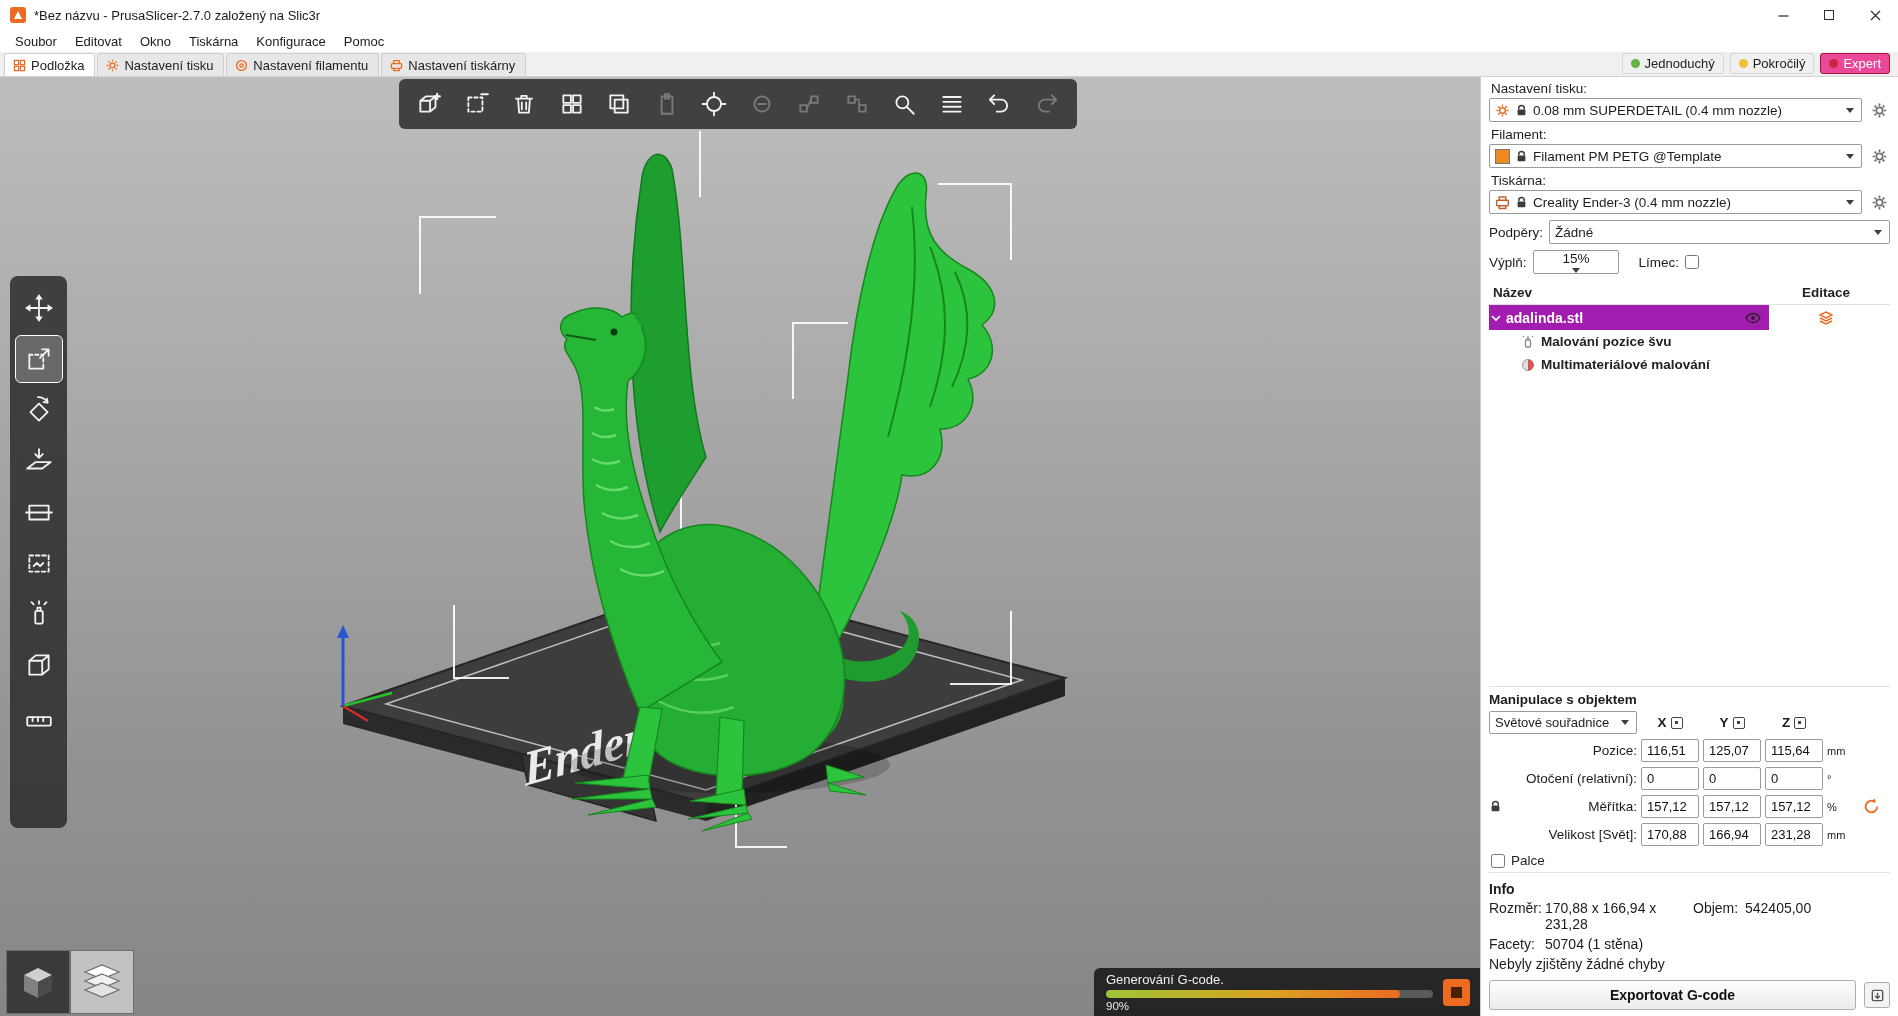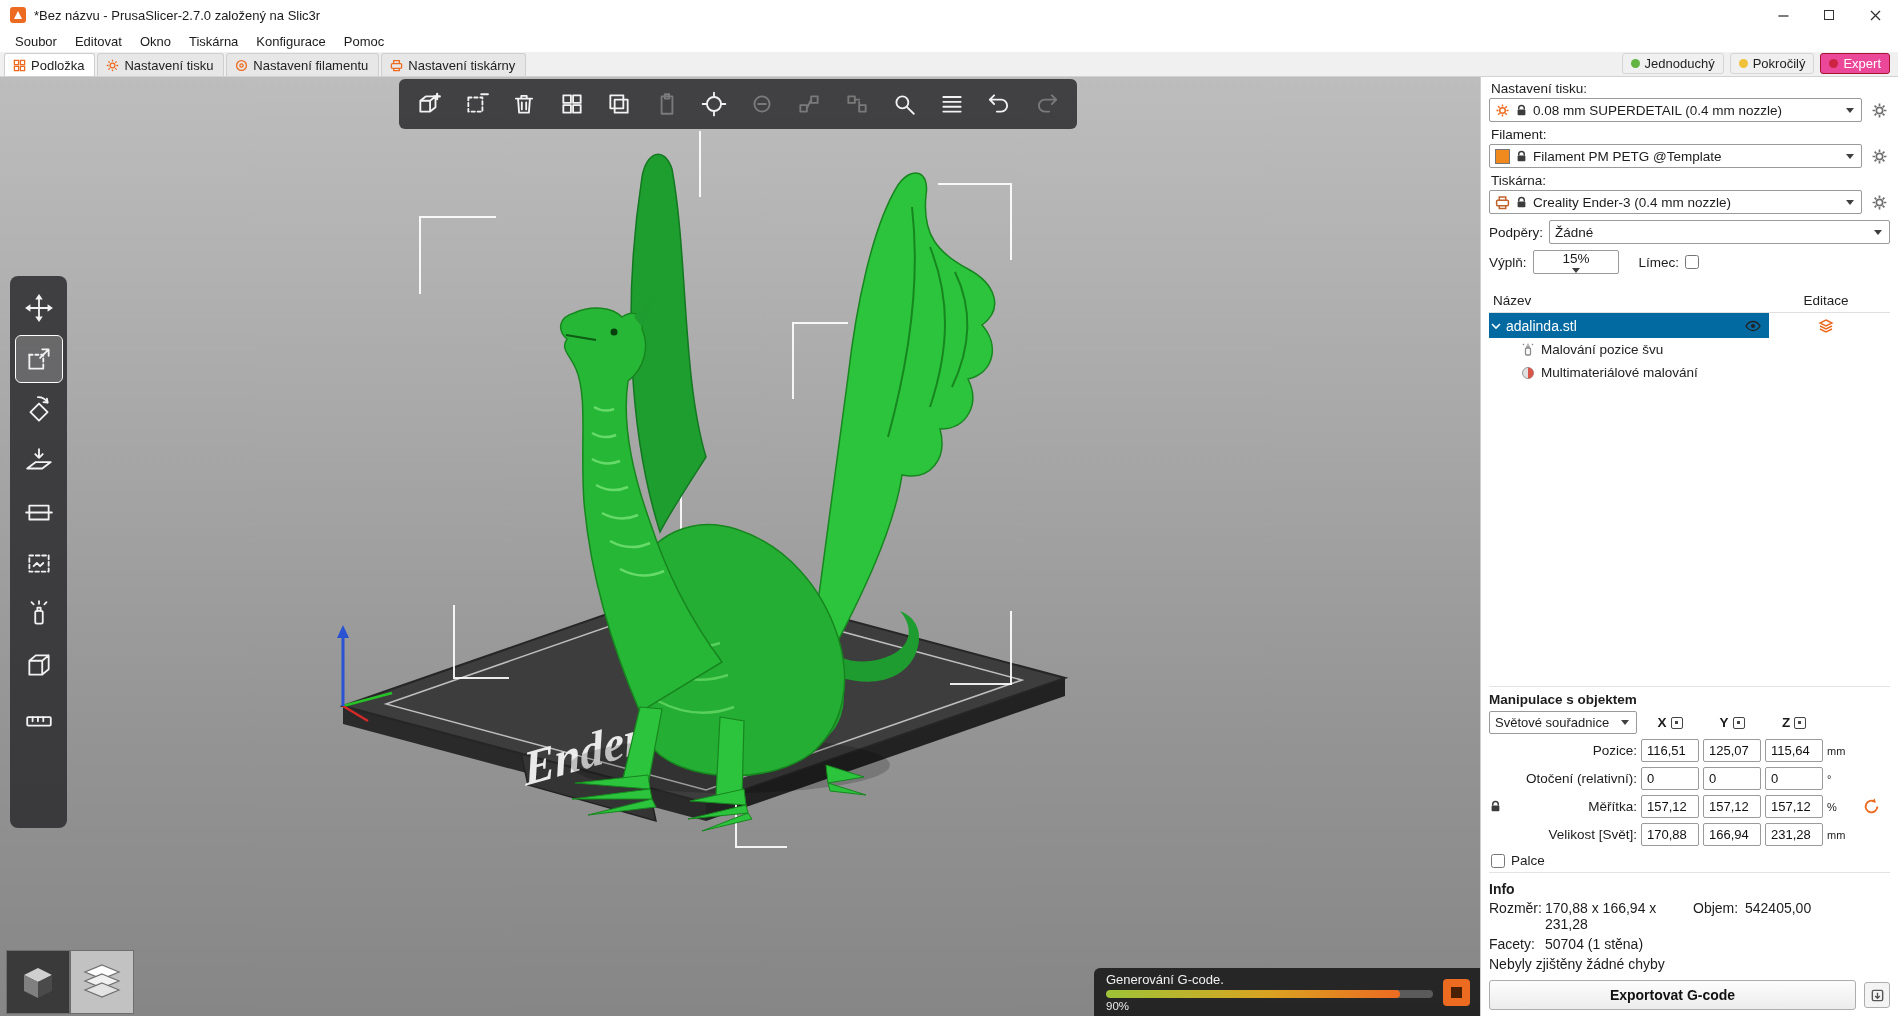--- a/index.html
+++ b/index.html
@@ -85,27 +85,27 @@
   .chev { width:0; height:0; border-left:4.5px solid transparent; border-right:4.5px solid transparent; border-top:5.5px solid #3f3f3f; margin:0 3px; flex:0 0 auto; }
   .gearbtn { width:22px; height:22px; border:none; background:transparent; color:#6f6f6f; display:flex; align-items:center; justify-content:center; flex:0 0 auto; }
   .gearbtn svg { width:17px; height:17px; }
   .swatch { width:15px; height:15px; border:1px solid #777; background:#f18a1e; flex:0 0 auto; }
   .mini-lock { color:#3c3c3c; flex:0 0 auto; }
   .inline-row { display:flex; align-items:center; gap:6px; margin:3px 0; }
   .inline-row .lbl { font-size:13.5px; }
   .combo.small { flex:0 0 auto; }
 
   
-  .objlist { flex:1 1 auto; min-height:120px; display:flex; flex-direction:column; margin-top:12px; overflow:hidden; }
+  .objlist { flex:1 1 auto; min-height:120px; display:flex; flex-direction:column; margin-top:4px; overflow:hidden;font-weight:bold; }
   .objlist-header { display:flex; height:24px; align-items:center; border-bottom:1px solid #e0e0e0; font-size:13.5px; color:#222; }
   .col-name { width:280px; padding-left:4px; }
   .col-edit { width:114px; text-align:center; }
   .objrow { display:flex; align-items:center; height:25px; }
   .objrow .name-cell { width:280px; height:100%; display:flex; align-items:center; gap:5px; padding-left:2px; }
-  .objrow.selected .name-cell { background:#0369a1; color:#fff; }
+  .objrow.selected .name-cell { background:#a21caf; color:#fff; }
   .objrow .edit-cell { width:114px; display:flex; justify-content:center; }
   .caret { width:10px; height:10px; flex:0 0 auto; }
   .eye { margin-left:auto; margin-right:8px; color:#2e2e2e; flex:0 0 auto; }
   .objrow.selected .eye { color:#222; }
   .subrow { display:flex; align-items:center; gap:6px; height:23px; padding-left:32px; font-size:13.5px; color:#222; }
   .sub-ico { width:14px; height:14px; flex:0 0 auto; }
 
   
   .manip { border-top:1px solid #e3e3e3; padding-top:5px; flex:0 0 auto; }
   .manip-title { font-weight:bold; font-size:13.5px; margin-bottom:4px; }

